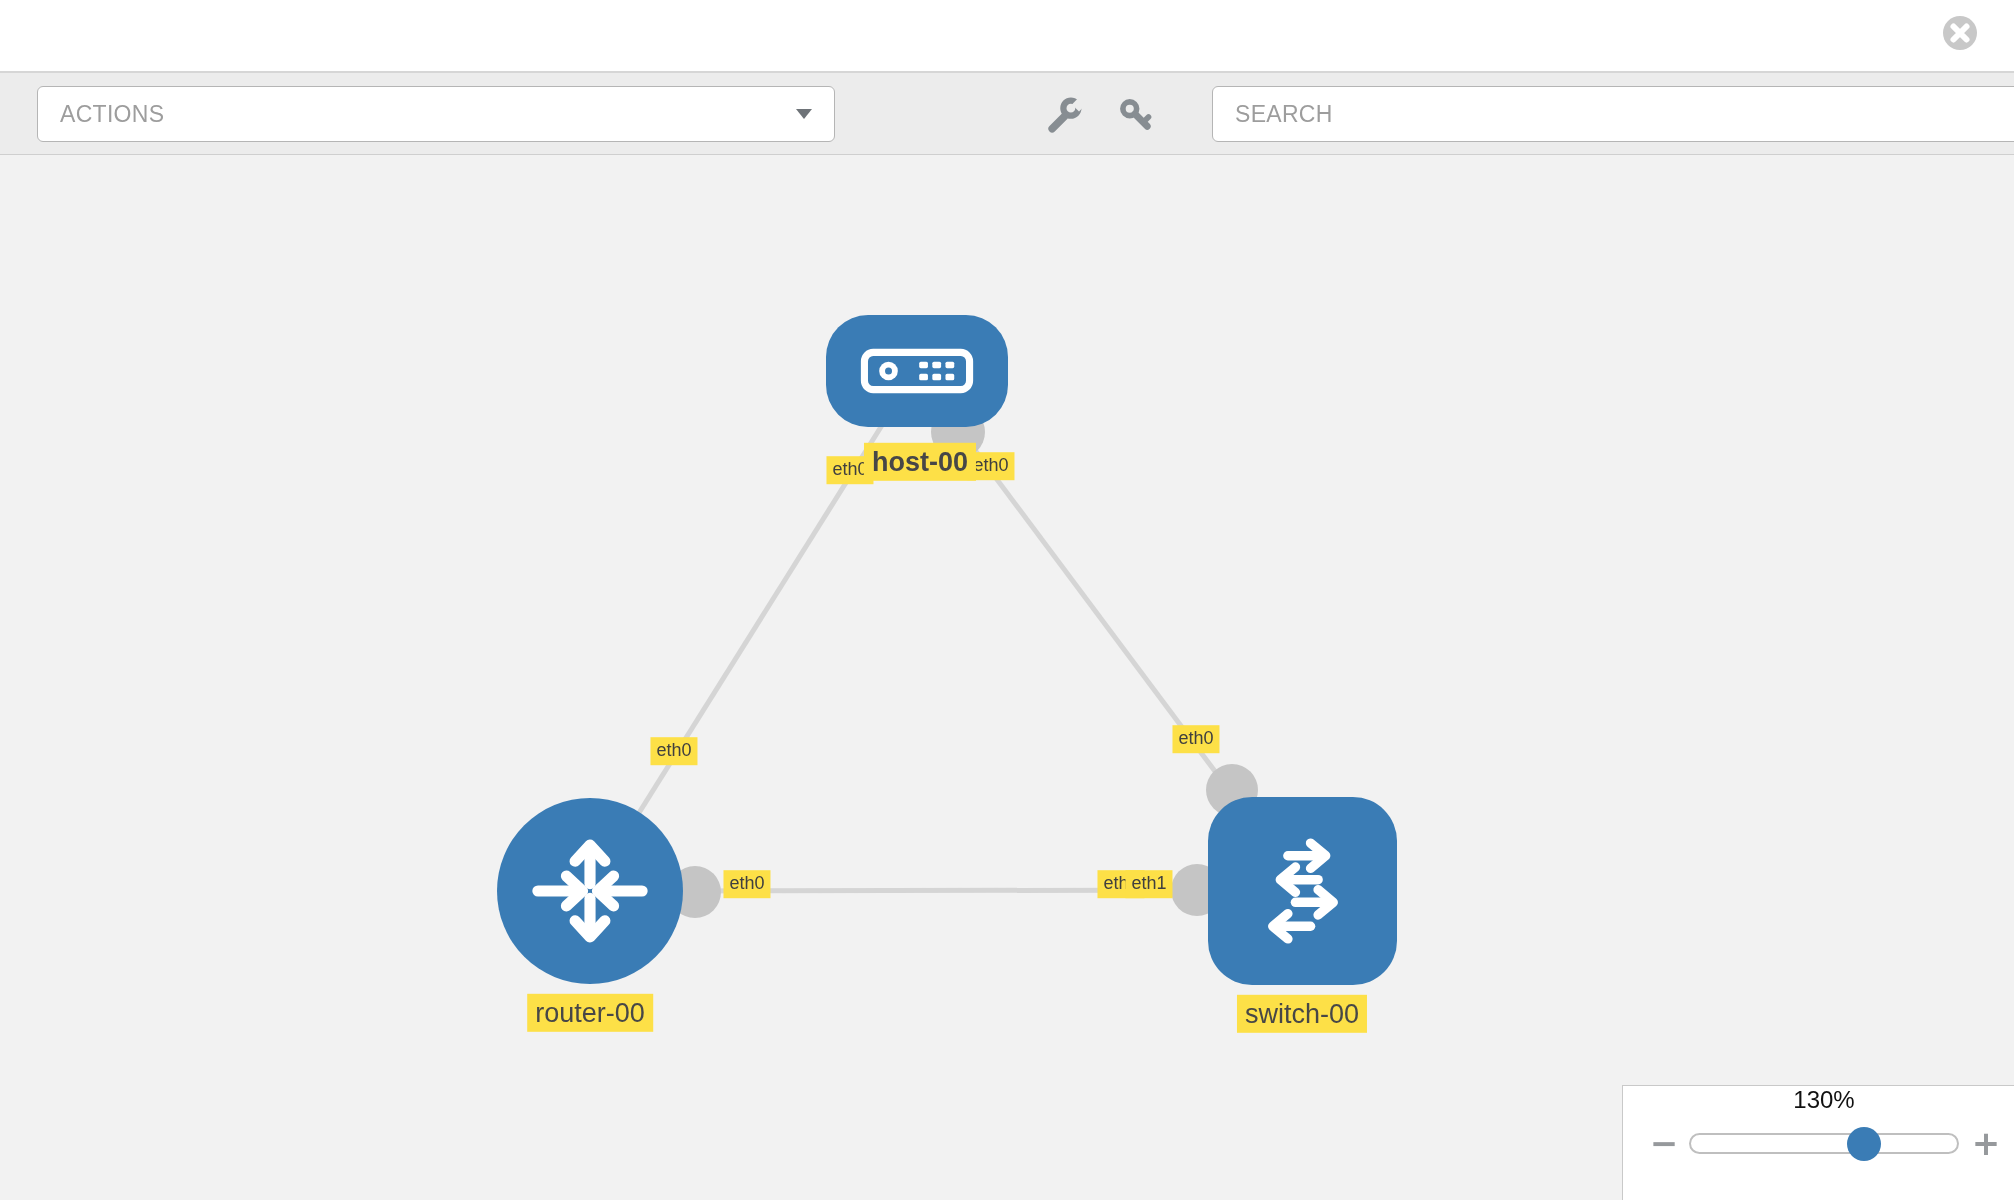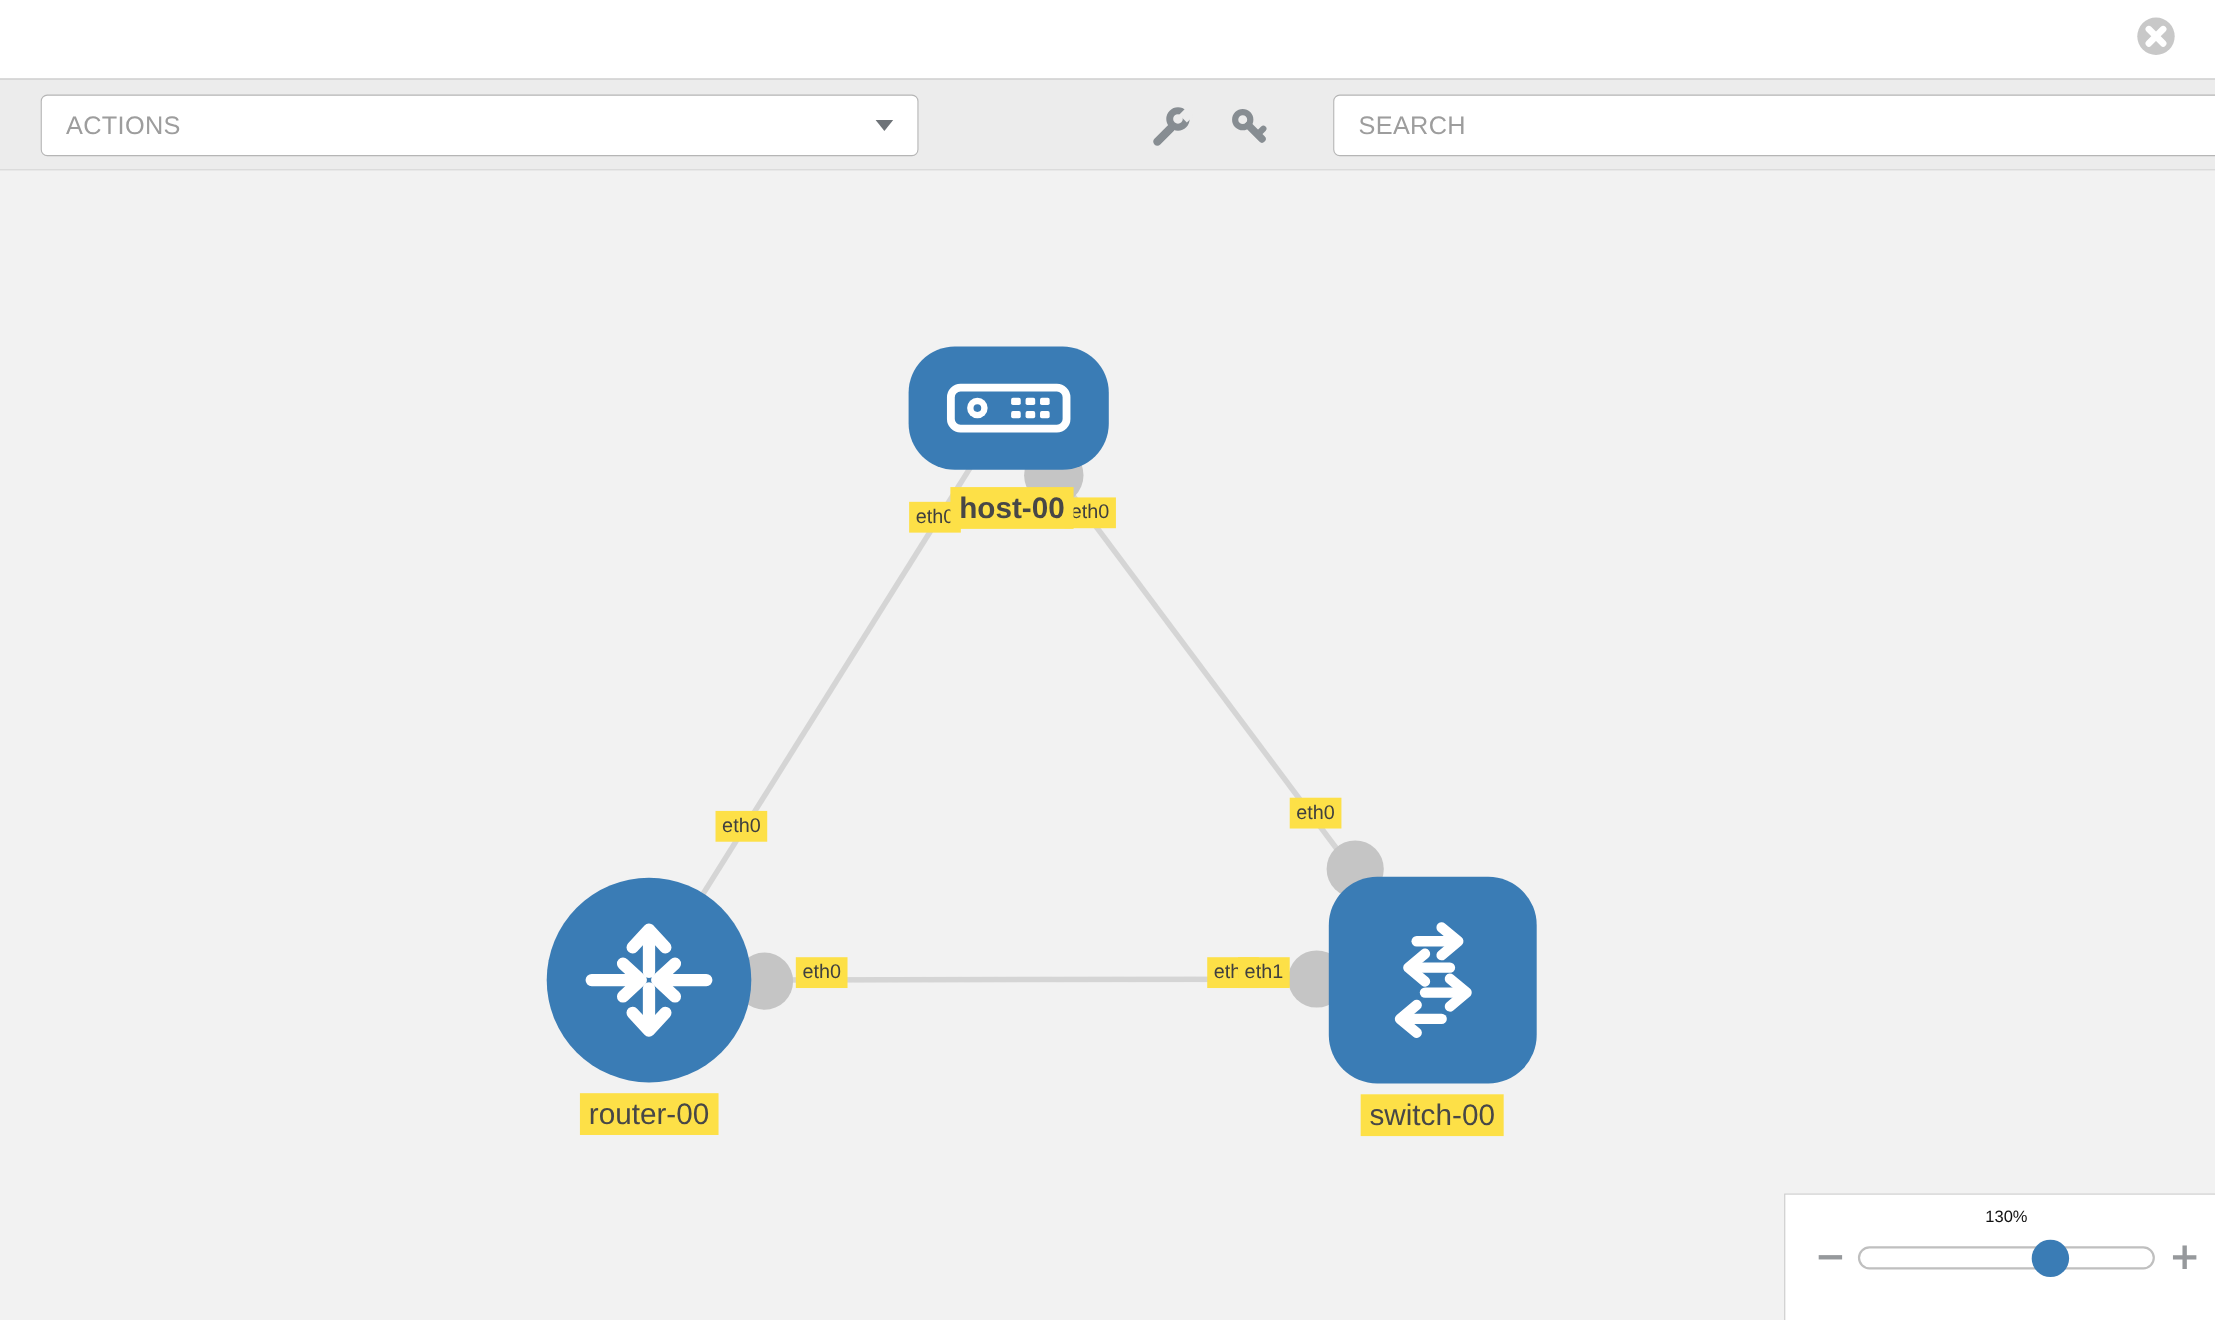--- a/index.html
+++ b/index.html
@@ -42,22 +42,22 @@
   .node-switch { left:1208px; top:642px; width:189px; height:188px; border-radius:44px; }
 
   .lbl { position:absolute; transform:translate(-50%,-50%); background:#fde047;
     color:#3f3f3f; font-size:18px; line-height:1.2; padding:3px 6px;
     white-space:nowrap; }
   .node-lbl { font-size:27px; color:#474747; padding:3px 8px; }
 
   
   .zoom-panel { position:absolute; right:-1px; bottom:-1px; width:393px;
     height:116px; background:#ffffff; border:1px solid #c9c9c9; }
-  .zoom-level { position:absolute; left:66px; top:12px; width:270px;
-    text-align:center; font-size:15px; color:#111111; }
+  .zoom-level { position:absolute; left:66px; top:0; width:270px;
+    text-align:center; font-size:24px; color:#111111; }
   .zoom-minus, .zoom-plus { position:absolute; top:57px; transform:translate(-50%,-50%);
     border:none; background:transparent; font-size:34px; font-weight:bold;
     color:#96999c; cursor:pointer; line-height:1; padding:0;
     font-family:"DejaVu Sans", sans-serif; }
   .zoom-minus { left:41px; }
   .zoom-plus  { left:363px; }
   .zoom-track { position:absolute; left:66px; top:47px; width:270px; height:21px;
     background:#ffffff; border:2px solid #bfbfbf; border-radius:12px; cursor:pointer; }
   .zoom-thumb { position:absolute; left:156px; top:-8px; width:34px; height:34px;
     border-radius:50%; background:#3a7cb5; cursor:grab; }

